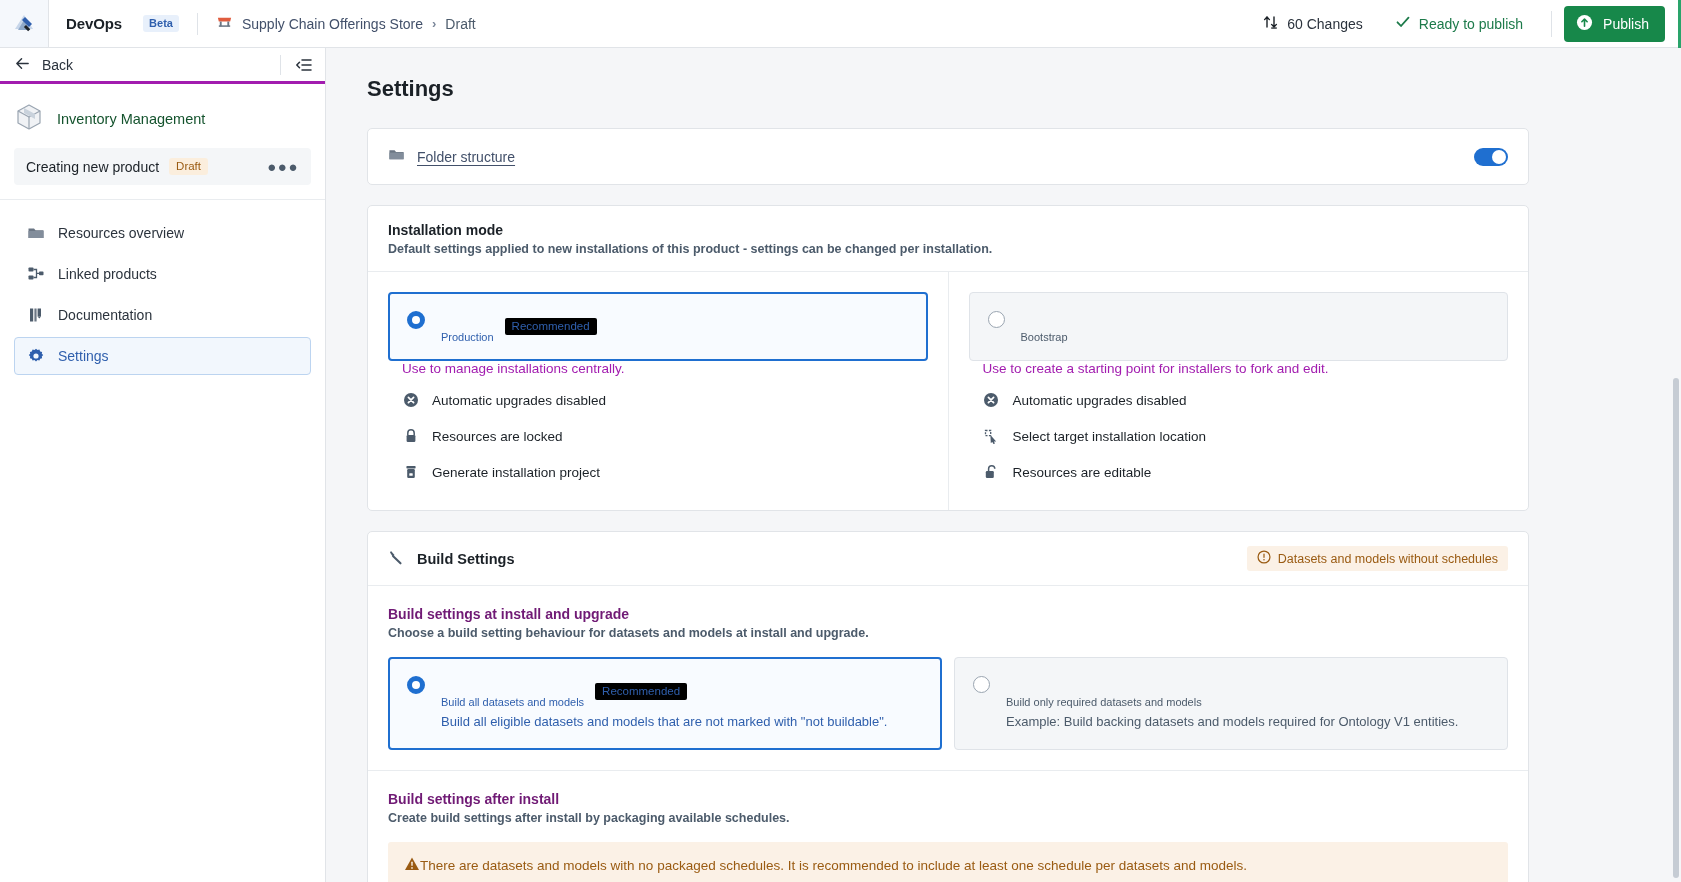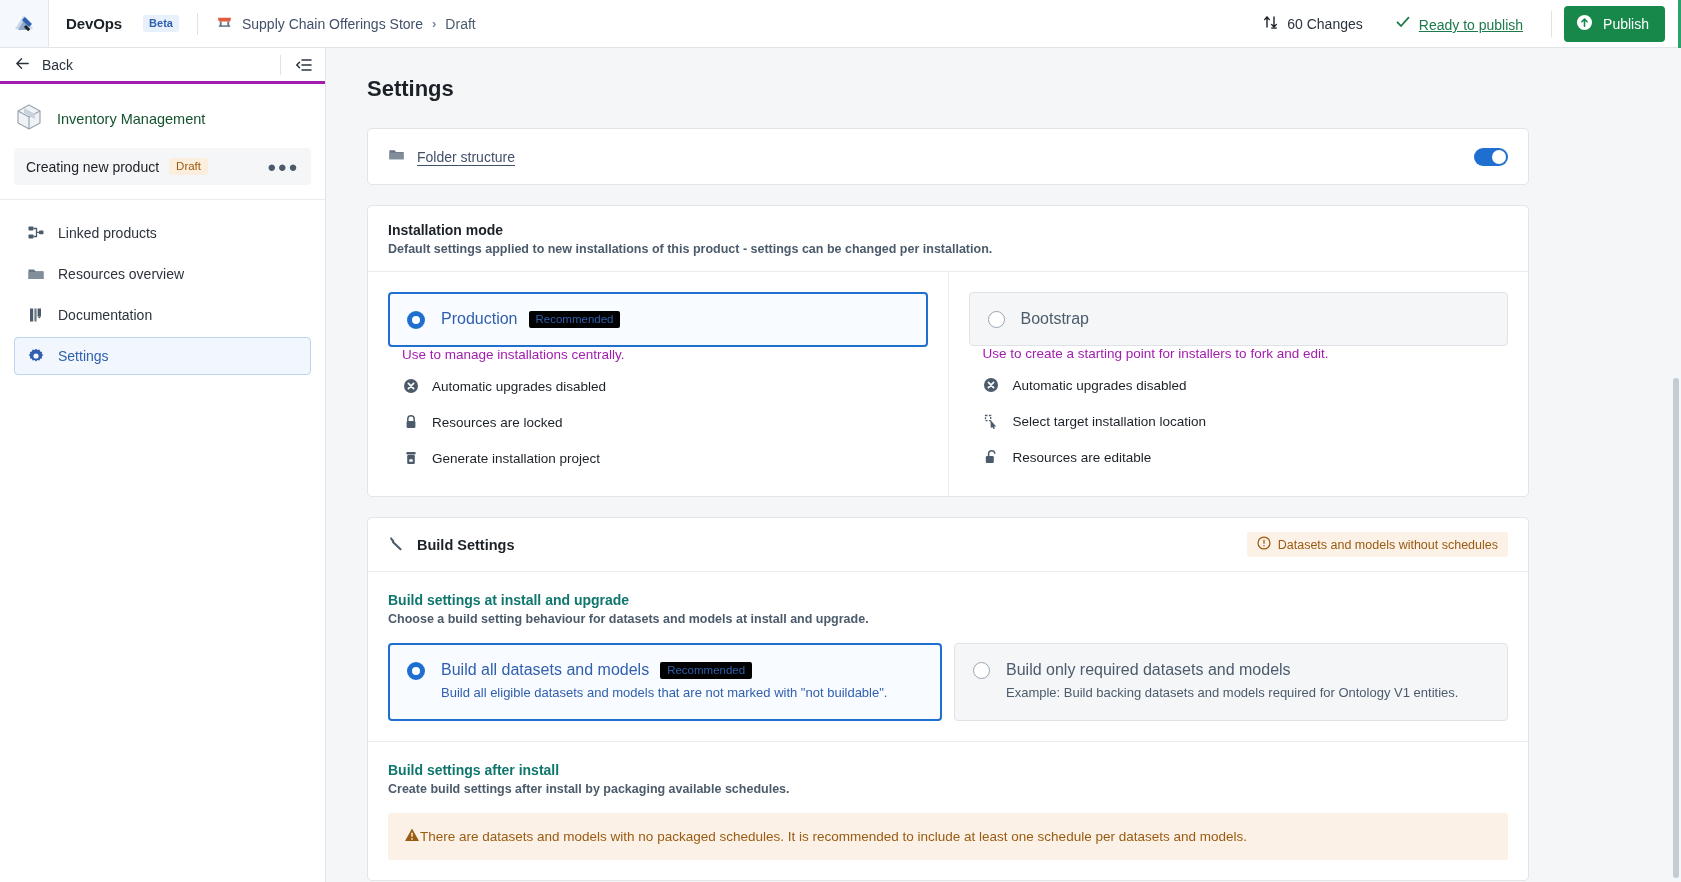--- a/index.html
+++ b/index.html
@@ -42,22 +42,22 @@
   .crumb-current { color: #4c5b6b; }
   .topbar-right {
     margin-left: auto; display: flex; align-items: center; gap: 0;
     padding-right: 16px;
   }
   .changes-item {
     display: flex; align-items: center; gap: 8px;
     font-size: 14px; color: #2b333d; padding: 0 16px;
   }
   .ready-item {
-    display: flex; align-items: flex-end; gap: 8px;
-    font-size: 14px; color: #1c7a4a; padding: 0 16px; text-decoration: underline;
+    display: flex; align-items: center; gap: 8px;
+    font-size: 14px; color: #1c7a4a; padding: 0 16px;
   }
   .topbar-divider { width: 1px; height: 26px; background: #dfe3e8; margin: 0 12px; }
   .publish-btn {
     display: flex; align-items: center; gap: 10px;
     background: #17884a; color: #ffffff;
     border: none; border-radius: 4px;
     padding: 8px 16px 8px 12px;
     font-size: 14px; font-family: inherit; cursor: pointer;
   }
   .accent-edge { position:absolute; right:0; top:0; width:3px; height:48px; background:#2aa46b; }
@@ -188,40 +188,40 @@
   .radio-dot {
     width: 17px; height: 17px; border-radius: 50%;
     border: 1.5px solid #9aa5b1; flex: 0 0 17px; margin-top: 1px;
     background: #fff;
   }
   .radio-dot.on {
     border: 5px solid #1f6fd0; background: #fff;
     width: 18px; height: 18px; flex: 0 0 18px;
   }
   .radio-label-row { display: flex; align-items: center; gap: 11px; flex-wrap: wrap; }
-  .radio-title { font-size: 16px; color: #4c5b6b; }
+  .radio-title { font-size: 11px; color: #4c5b6b; margin-top: 21px; }
   .radio-box.selected .radio-title { color: #2f5fad; }
   .rec-badge {
     font-size: 11.5px; color: #2f5fad; background: #000000;
     padding: 2px 7px 3px; border-radius: 2px;
   }
   .radio-desc { font-size: 13px; color: #4c5b6b; margin-top: 5px; line-height: 1.45; }
   .radio-box.selected .radio-desc { color: #2f5fad; }
 
   .opt-note { font-size: 13.5px; color: #a21caf; margin: 0 0 6px 14px; }
   .feature-list { display: flex; flex-direction: column; }
   .feature-row {
     display: flex; align-items: center; gap: 13px;
     padding: 10px 0 10px 14px; font-size: 13.5px; color: #1b2127;
   }
   .feat-icon { width: 17px; display:flex; align-items:center; justify-content:center; color:#4c5b6b; }
 
   
   .sub-block { padding: 20px 20px 0; }
-  .sub-title { font-size: 14px; font-weight: bold; color: #0f766e; margin-bottom: 4px; }
+  .sub-title { font-size: 14px; font-weight: bold; color: #701a75; margin-bottom: 4px; }
   .sub-sub { font-size: 12.5px; font-weight: bold; color: #4c5b6b; margin-bottom: 17px; }
   .build-grid { display: flex; gap: 12px; padding-bottom: 20px; }
   .build-grid > * { flex: 1; }
   .sub-divider { height: 1px; background: #e9ecef; }
 
   .alert-warn {
     margin: 0 20px 20px; display: flex; align-items: center; 
     background: #fbf1e6; border-radius: 3px;
     padding: 14px 16px; font-size: 13.5px; color: #9a5b12;
   }
@@ -343,37 +343,37 @@
       <span class="sb-dots">●●●</span>
     </div>
 
     <div class="sb-divider"></div>
 
     <div class="sb-nav">
 
       <div class="sb-nav-item">
         <span class="sb-nav-icon">
           <svg width="18" height="18" viewBox="0 0 18 18">
+            <path d="M1.5 4.5 H7 L8.5 6.3 H16.5 V14 H1.5 Z" fill="#6b7684"></path>
+            <path d="M1.5 7 H16.5 V14 H1.5 Z" fill="#828d9b"></path>
+          </svg>
+        </span>
+        <span>Resources overview</span>
+      </div>
+
+      <div class="sb-nav-item">
+        <span class="sb-nav-icon">
+          <svg width="18" height="18" viewBox="0 0 18 18">
             <rect x="1.5" y="2.5" width="5" height="4" rx="0.8" fill="#4c5b6b"></rect>
             <rect x="1.5" y="10.5" width="5" height="4" rx="0.8" fill="#4c5b6b"></rect>
             <rect x="12" y="6.6" width="4.5" height="3.6" rx="0.8" fill="#4c5b6b"></rect>
             <path d="M6.5 4.5 H9.5 V8.4 H12 M6.5 12.5 H9.5 V8.4" stroke="#4c5b6b" stroke-width="1.3" fill="none"></path>
           </svg>
         </span>
         <span>Linked products</span>
-      </div>
-
-      <div class="sb-nav-item">
-        <span class="sb-nav-icon">
-          <svg width="18" height="18" viewBox="0 0 18 18">
-            <path d="M1.5 4.5 H7 L8.5 6.3 H16.5 V14 H1.5 Z" fill="#6b7684"></path>
-            <path d="M1.5 7 H16.5 V14 H1.5 Z" fill="#828d9b"></path>
-          </svg>
-        </span>
-        <span>Resources overview</span>
       </div>
 
       <div class="sb-nav-item">
         <span class="sb-nav-icon">
           <svg width="18" height="18" viewBox="0 0 18 18">
             <rect x="3" y="2.5" width="3.2" height="13" fill="#4c5b6b"></rect>
             <rect x="7.4" y="2.5" width="2.2" height="13" fill="#6b7684"></rect>
             <rect x="10.6" y="2.5" width="3.4" height="8" fill="#4c5b6b"></rect>
             <path d="M10.6 10.5 L12.3 12.6 L14 10.5 Z" fill="#4c5b6b"></path>
           </svg>

